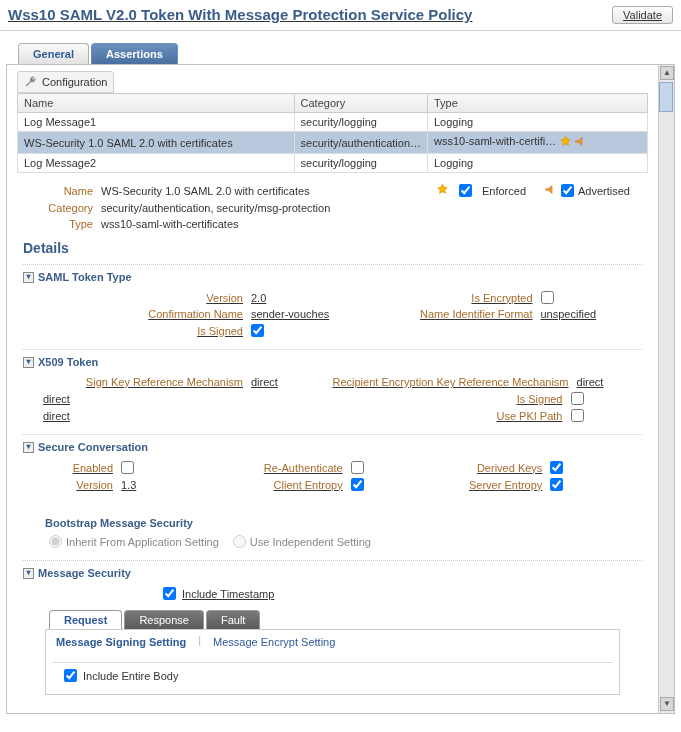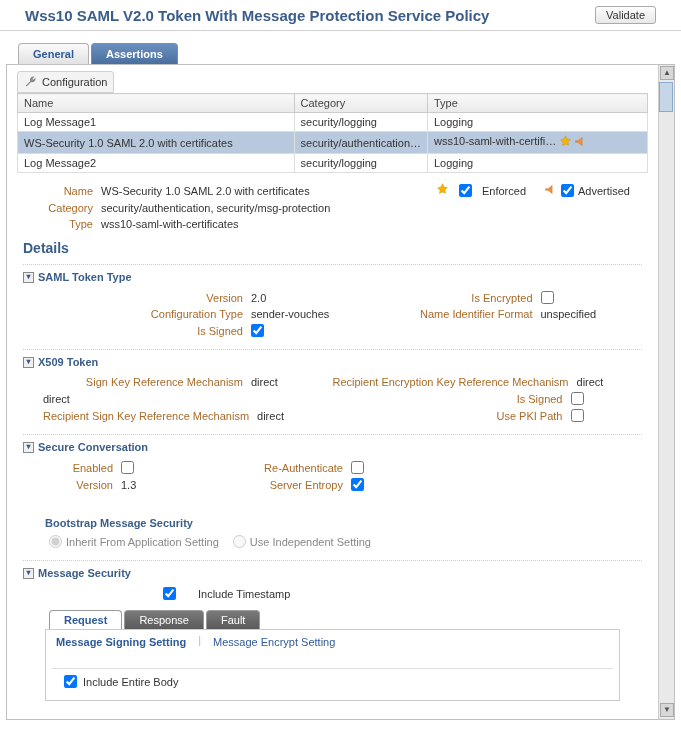--- a/index.html
+++ b/index.html
@@ -1,17 +1,17 @@
 <!DOCTYPE html>
 <html><head>
 <meta charset="utf-8">
 <style>
 * { box-sizing: border-box; margin: 0; padding: 0; }
 body { font-family: Tahoma, Arial, sans-serif; font-size: 11px; color: #333; background: #fff; width: 681px; }
-.header { display: flex; justify-content: space-between; align-items: center; padding: 6px 25px; border-bottom: 1px solid #d0d0d0; }
+.header { display: flex; justify-content: space-between; align-items: flex-start; padding: 6px 8px; border-bottom: 1px solid #d0d0d0; text-decoration: underline; }
 .title { font-size: 15px; font-weight: bold; color: #3b5d8a; }
 .btn { background: linear-gradient(#fdfdfd, #e8e8e8); border: 1px solid #aaa; border-radius: 3px; padding: 2px 10px; font-size: 11px; cursor: pointer; color: #333; }
 .tabs-outer { display: flex; margin: 12px 4px 0 18px; text-align: center; }
 .tab { padding: 4px 14px; border: 1px solid #b0b0b0; border-bottom: none; border-radius: 4px 4px 0 0; margin-right: 2px; background: linear-gradient(#fafafa,#e2e2e2); font-size: 11px; cursor: pointer; }
 .tab.active { background: linear-gradient(#6a90c0,#4a6f9f); color: #fff; font-weight: bold; border-color: #6a90c0; }
 .tab.inactive-blue { color: #2f5a99; font-weight: bold; }
 .panel-border { border: 1px solid #c0c0c0; margin: 0 6px 6px 6px; position: relative; }
 .scrollbar { position: absolute; right: 0; top: 0; bottom: 0; width: 16px; background: #e9e9e9; border-left: 1px solid #ccc; }
 .scrollbar .thumb { background: #c7d5e8; border: 1px solid #8caad0; width: 14px; height: 30px; margin-top: 2px; margin-left: 0; }
 .scrollbar .arrow { width: 14px; height: 14px; background: #d8d8d8; border: 1px solid #aaa; margin: 1px; font-size: 8px; text-align: center; line-height: 12px; color: #555; cursor: pointer; }
@@ -28,36 +28,36 @@
 .props { margin: 10px 28px; }
 .props-row { display: flex; gap: 8px; margin-bottom: 4px; align-items: center; }
 .props-label { color: #a86b2a; width: 58px; text-align: right; }
 .props-extras { margin-left: auto; display: flex; gap: 18px; align-items: center; }
 .details-h { font-size: 14px; font-weight: bold; color: #3b5d8a; margin: 8px 16px; }
 .section { margin: 6px 16px 12px; }
 .section-header { display: flex; align-items: center; gap: 4px; font-weight: bold; color: #3b5d8a; font-size: 11px; border-top: 1px dotted #ccc; padding-top: 6px; }
 .chev { width: 11px; height: 11px; display: inline-flex; align-items: center; justify-content: center; border: 1px solid #888; font-size: 8px; background: #f0f0f0; line-height: 8px; cursor: pointer; }
 .form-grid { margin: 8px 20px 4px; }
 .form-row { display: flex; margin-bottom: 4px; }
-.form-row .col { display: flex; align-items: center; }
+.form-row .col { display: flex; align-items: center; text-decoration: underline; }
 .form-row .col.left { width: 300px; justify-content: flex-start; }
 .form-row .col.right { width: 300px; justify-content: flex-start; }
 .flabel { color: #a86b2a; text-align: right; margin-right: 8px; min-width: 200px; }
 .flabel.short { min-width: 140px; }
 .fval { color: #333; }
 input[type=checkbox] { width: 13px; height: 13px; cursor: pointer; }
 .sub-h { color: #3b5d8a; font-weight: bold; margin: 26px 22px 6px; font-size: 11px; }
 .radio-row { margin: 4px 26px; display: flex; gap: 14px; align-items: flex-start; color: #888; }
 .radio-row label { display: flex; align-items: center; gap: 4px; }
 .inner-tabs { display: flex; margin: 10px 0 0 26px; }
 .inner-tab { padding: 3px 14px; border-radius: 4px 4px 0 0; font-size: 11px; cursor: pointer; border: 1px solid #999; border-bottom: none; margin-right: 2px; }
 .inner-tab.active { background: #fff; color: #2f5a99; font-weight: bold; }
 .inner-tab.dark { background: linear-gradient(#7a7a7a,#5a5a5a); color: #fff; }
 .sub-tabs { border: 1px solid #ccc; margin: 0 22px; padding: 4px 6px 8px; background: #fff; }
-.sub-tabs-row { display: flex; gap: 8px; border-bottom: 1px solid #ddd; padding-bottom: 18px; margin-bottom: 6px; }
+.sub-tabs-row { display: flex; gap: 8px; border-bottom: 1px solid #ddd; padding-bottom: 12px; margin-bottom: 6px; }
 .sub-tab { color: #2f5a99; font-size: 11px; padding: 2px 4px; cursor: pointer; }
 .sub-tab.active { font-weight: bold; }
 .sub-sep { color: #bbb; }
 .footer-check { margin: 4px 12px; display: flex; align-items: center; gap: 6px; }
 svg { display: block; }
 </style>
 </head>
 <body>
 
 <div class="header">
@@ -168,21 +168,21 @@
               <span class="flabel">Version</span>
               <span class="fval">2.0</span>
             </div>
           <div class="col right">
               <span class="flabel">Is Encrypted</span>
               <input type="checkbox" style="">
             </div>
         </div>
         <div class="form-row">
           <div class="col left">
-              <span class="flabel">Configuration Type</span>
+              <span class="flabel">Confirmation Name</span>
               <span class="fval">sender-vouches</span>
             </div>
           <div class="col right">
               <span class="flabel">Name Identifier Format</span>
               <span class="fval">unspecified</span>
             </div>
         </div>
         <div class="form-row">
           <div class="col left">
               <span class="flabel">Is Signed</span>
@@ -213,21 +213,20 @@
           <div class="col left">
               <span class="fval">direct</span>
             </div>
           <div class="col right">
               <span class="flabel" style="min-width:230px">Is Signed</span>
               <input type="checkbox" style="">
             </div>
         </div>
         <div class="form-row">
           <div class="col left">
-              <span class="flabel">Recipient Sign Key Reference Mechanism</span>
               <span class="fval">direct</span>
             </div>
           <div class="col right">
               <span class="flabel" style="min-width:230px">Use PKI Path</span>
               <input type="checkbox" style="">
             </div>
         </div>
       </div>
     </div>
 
@@ -240,25 +239,33 @@
       <div class="form-grid">
         <div class="form-row">
           <div class="col" style="width:180px">
               <span class="flabel short" style="min-width:70px">Enabled</span>
               <input type="checkbox" style="">
             </div>
           <div class="col" style="width:200px">
               <span class="flabel short" style="min-width:120px">Re-Authenticate</span>
               <input type="checkbox" style="">
             </div>
+          <div class="col" style="width:200px">
+              <span class="flabel short" style="min-width:120px">Derived Keys</span>
+              <input type="checkbox" checked="" style="">
+            </div>
         </div>
         <div class="form-row">
           <div class="col" style="width:180px">
               <span class="flabel short" style="min-width:70px">Version</span>
               <span class="fval">1.3</span>
+            </div>
+          <div class="col" style="width:200px">
+              <span class="flabel short" style="min-width:120px">Client Entropy</span>
+              <input type="checkbox" checked="" style="">
             </div>
           <div class="col" style="width:200px">
               <span class="flabel short" style="min-width:120px">Server Entropy</span>
               <input type="checkbox" checked="" style="">
             </div>
         </div>
       </div>
       <div class="sub-h">Bootstrap Message Security</div>
       <div class="radio-row">
         <label>
@@ -275,21 +282,21 @@
     
     <div class="section">
       <div class="section-header">
         <span class="chev">▾</span>
         <span>Message Security</span>
       </div>
       <div class="form-grid">
         <div class="form-row">
           <div class="col right" style="margin-left:120px">
               <input type="checkbox" checked="" style="">
-              <span style="margin-left:22px">Include Timestamp</span>
+              <span style="margin-left:6px">Include Timestamp</span>
             </div>
         </div>
       </div>
 
       <div class="inner-tabs">
         <div class="inner-tab active">Request</div>
         <div class="inner-tab dark">Response</div>
         <div class="inner-tab dark">Fault</div>
       </div>
       <div class="sub-tabs">

